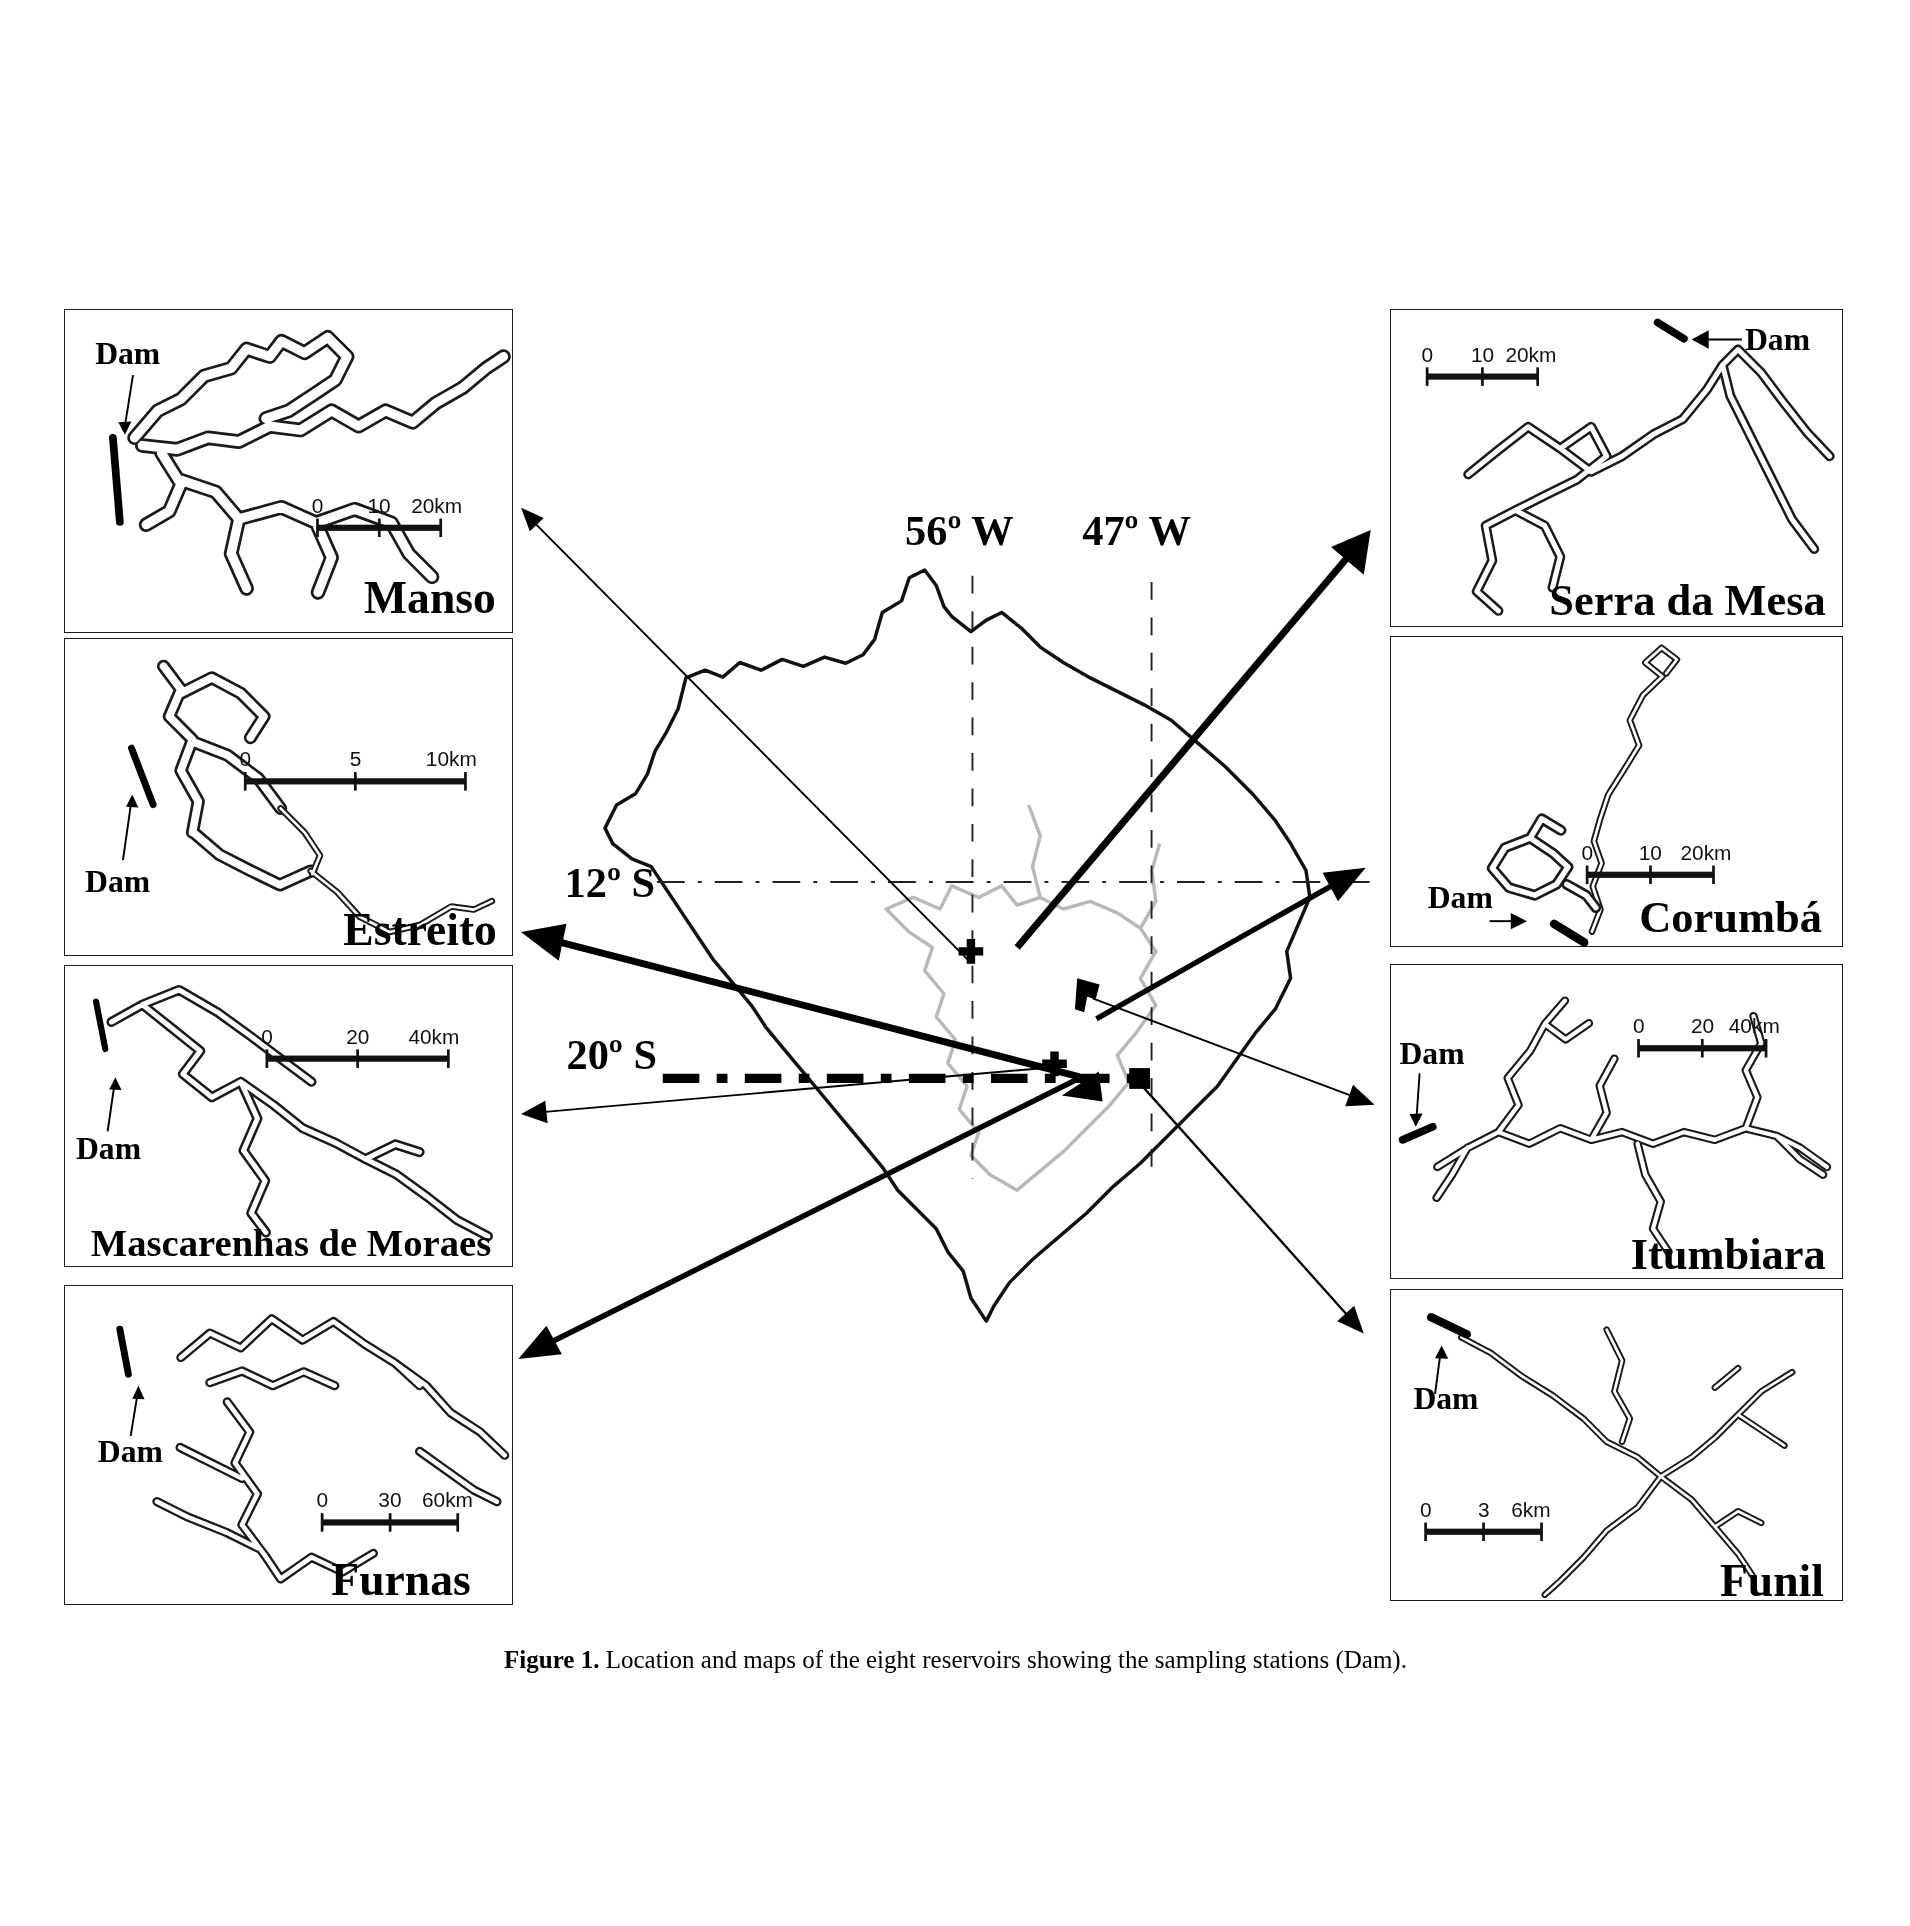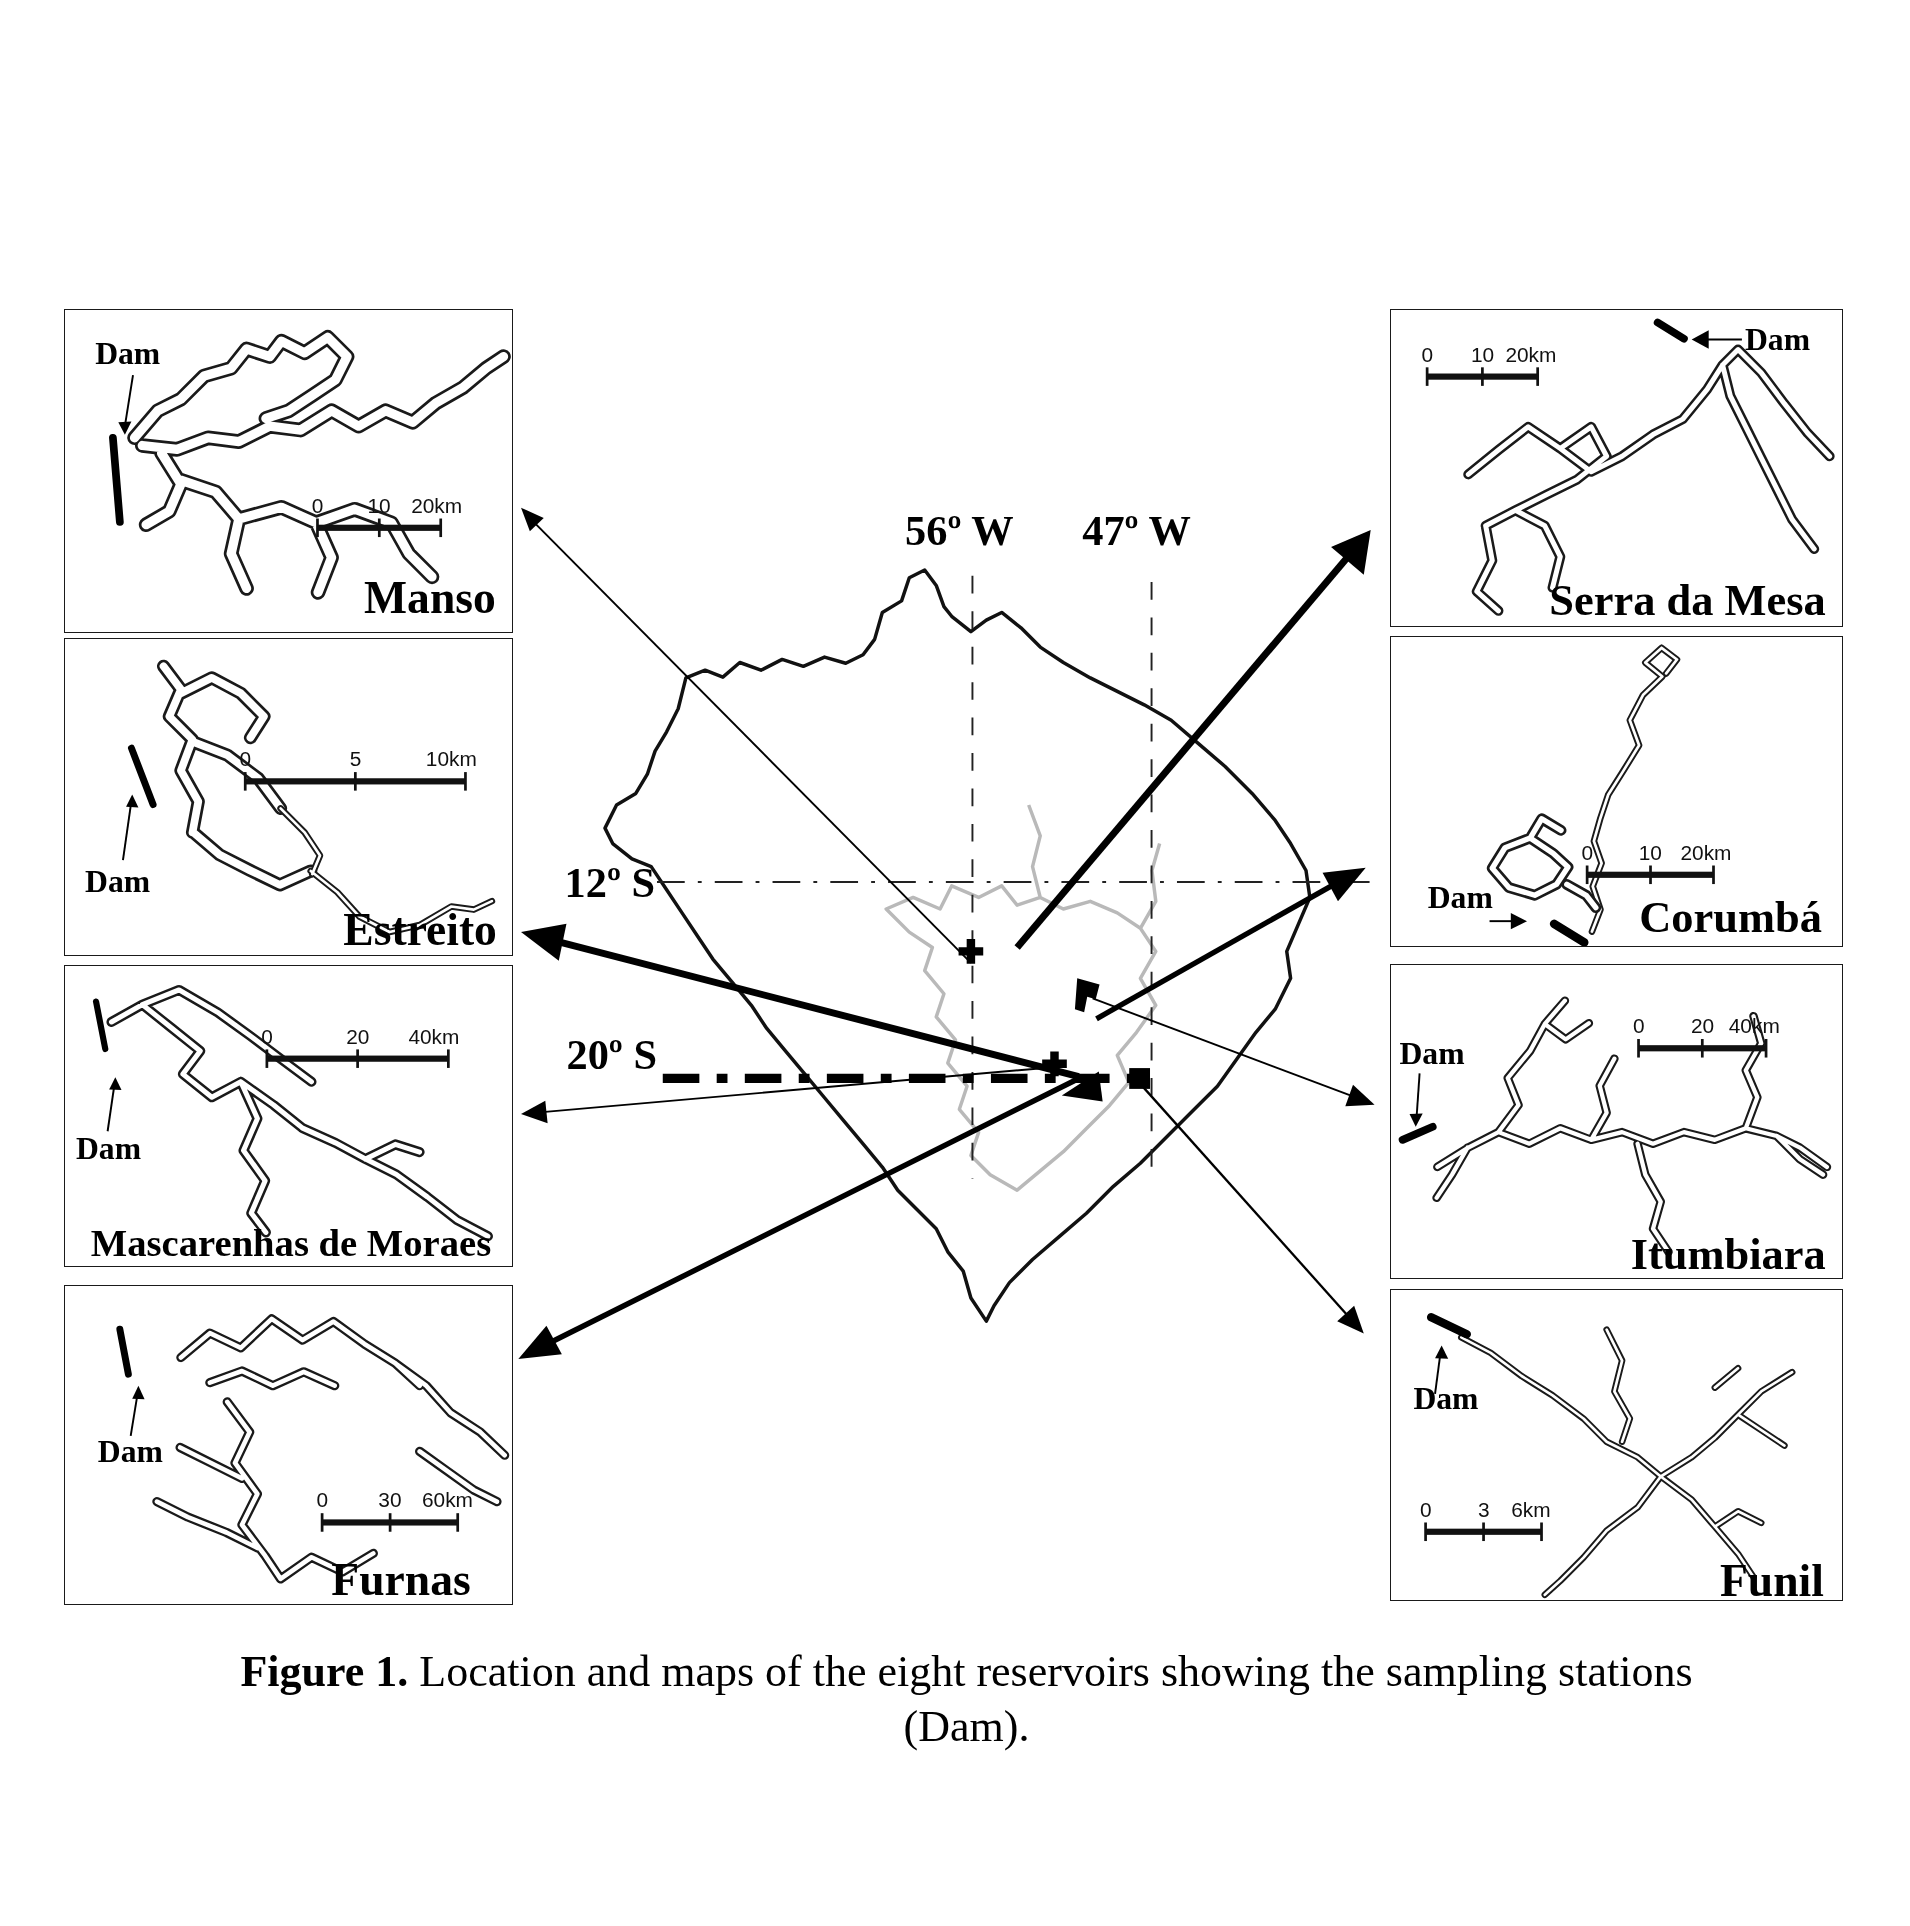--- a/index.html
+++ b/index.html
@@ -21,22 +21,22 @@
   .stick{fill:#111;}
   .arrow{stroke:#000;fill:none;}
   .arrow-head{fill:#000;}
   .brazil{fill:none;stroke:#111;stroke-width:9;stroke-linejoin:round;}
   .states{fill:none;stroke:#b9b9b9;stroke-width:9;stroke-linejoin:round;}
   .meridian{stroke:#222;stroke-width:5;stroke-dasharray:46 46;fill:none;}
   .parallel-thin{stroke:#222;stroke-width:5;stroke-dasharray:72 34 10 34;fill:none;}
   .parallel-thick{stroke:#000;stroke-width:24;stroke-dasharray:95 45 28 45;fill:none;}
   .marker{fill:#000;stroke:none;}
   .cross{stroke:#000;stroke-width:22;fill:none;}
-  #caption{position:absolute;left:196px;top:1644px;width:1541px;text-align:center;
-           font-size:44px;line-height:1.25;}
+  #caption{position:absolute;left:185px;top:1644px;width:1541px;text-align:center;
+           font-size:25px;line-height:1.25;}
   #caption .cap-b{font-weight:bold;}
 </style>
 </head>
 <body>
 
 <div id="page">
 
   <div class="panel" style="left:64px;top:309px;width:449px;height:324px;">
     <svg viewBox="0 0 1157 832">
       <defs>

